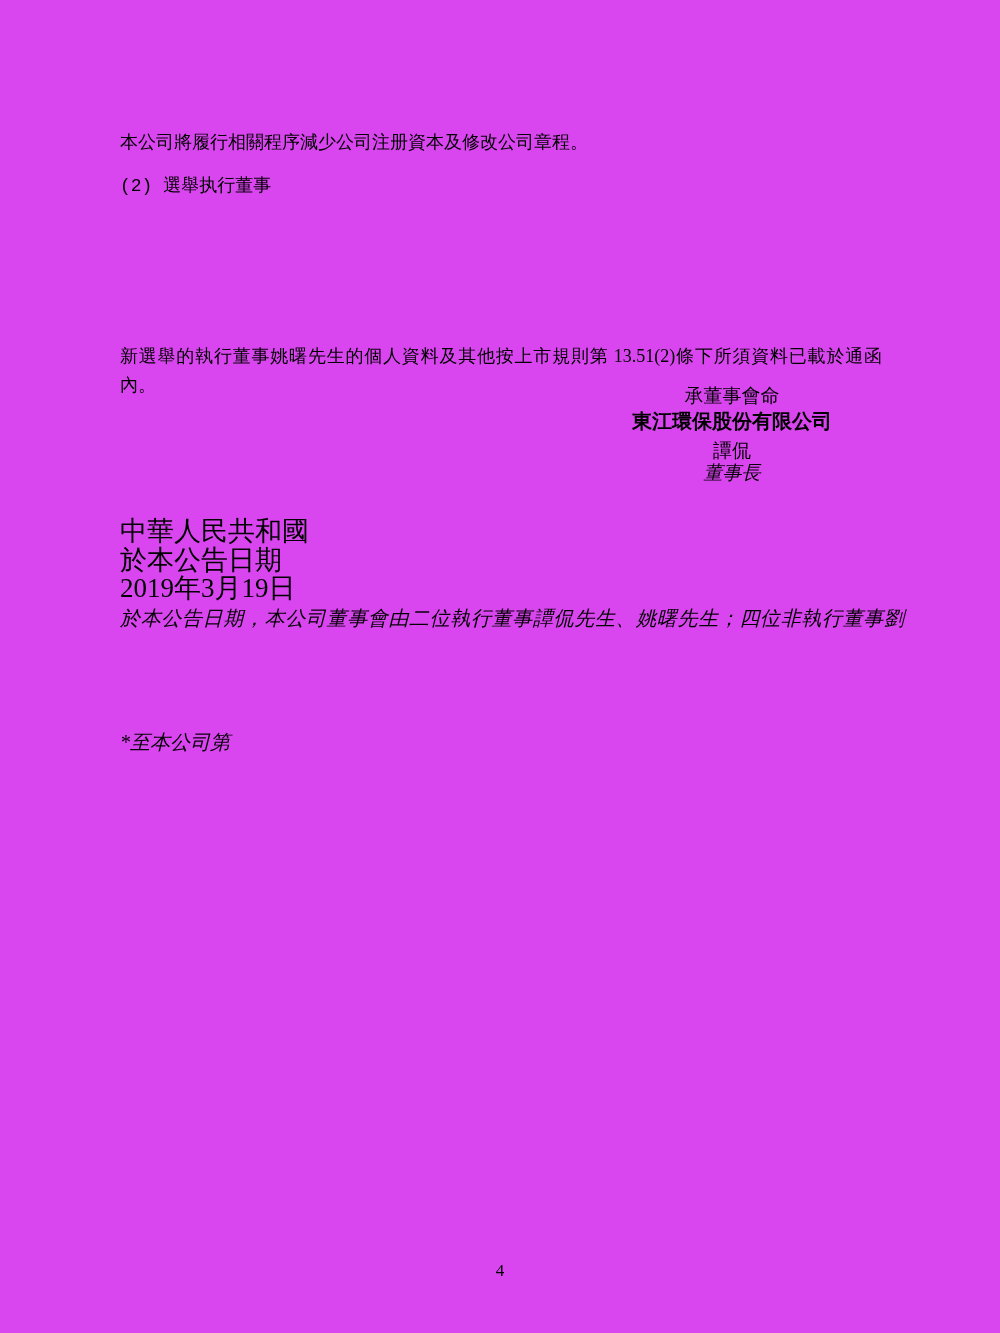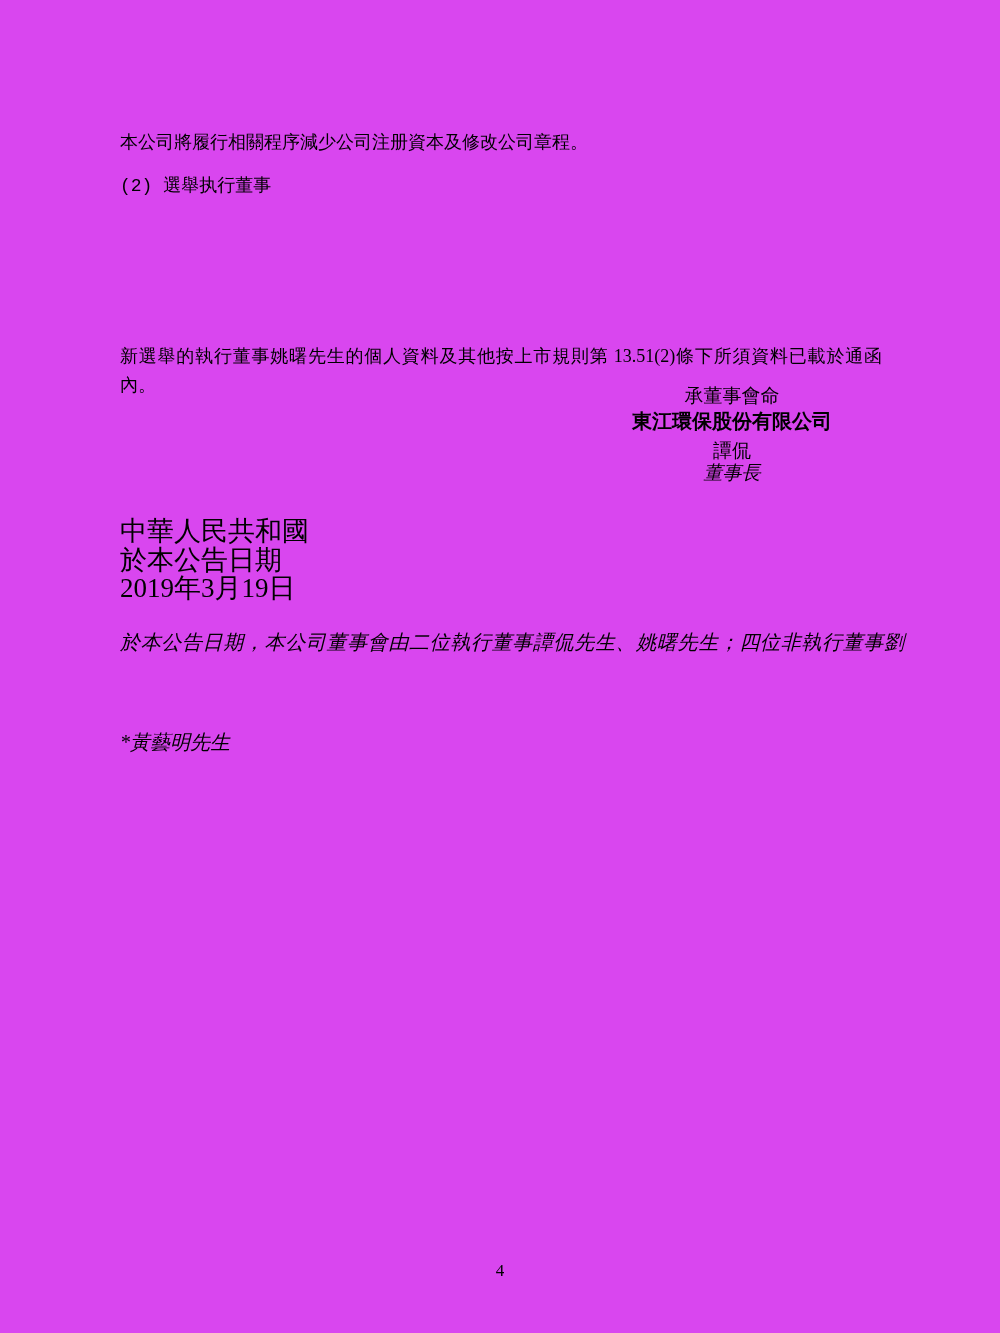--- a/index.html
+++ b/index.html
@@ -37,21 +37,21 @@
   .addr {
     position: absolute;
     left: 120px;
     top: 517px;
     font-size: 27px;
     line-height: 28.5px;
   }
   .note {
     position: absolute;
     left: 120px;
-    top: 628px;
+    top: 604px;
     width: 784px;
     font-size: 20px;
     line-height: 28.5px;
     font-style: italic;
     font-family: Liberation Serif, serif;
   }
   .footnote {
     position: absolute;
     left: 120px;
     top: 729px;
@@ -104,17 +104,17 @@
   <div class="addr">
     <div>中華人民共和國</div>
     <div>於本公告日期</div>
     <div>2019年3月19日</div>
   </div>
 
   <div class="note">
     <div class="jline">於本公告日期，本公司董事會由二位執行董事譚侃先生、姚曙先生；四位非執行董事劉</div>
   </div>
 
-  <div class="footnote">*黃藝明先生</div>
+  <div class="footnote">*至本公司第</div>
 
   <div class="pagenum">4</div>
 
 </div>
 
 </body></html>

